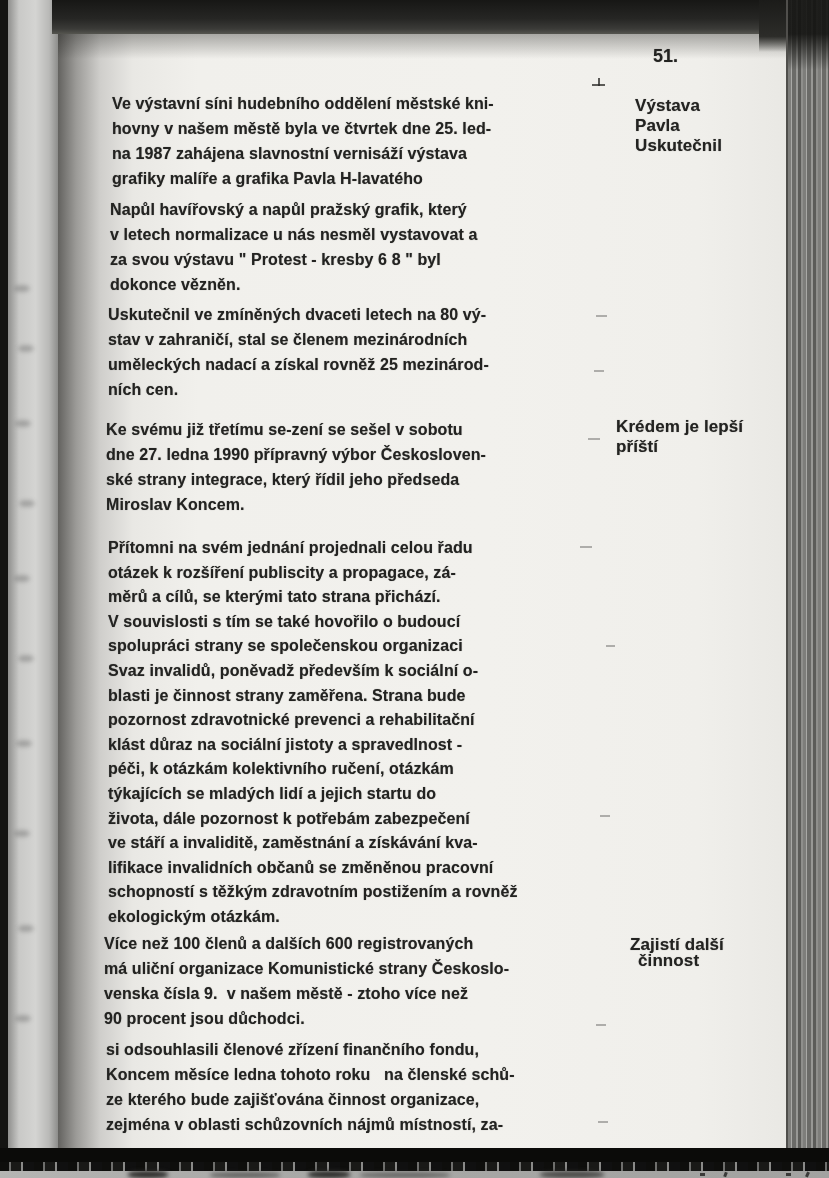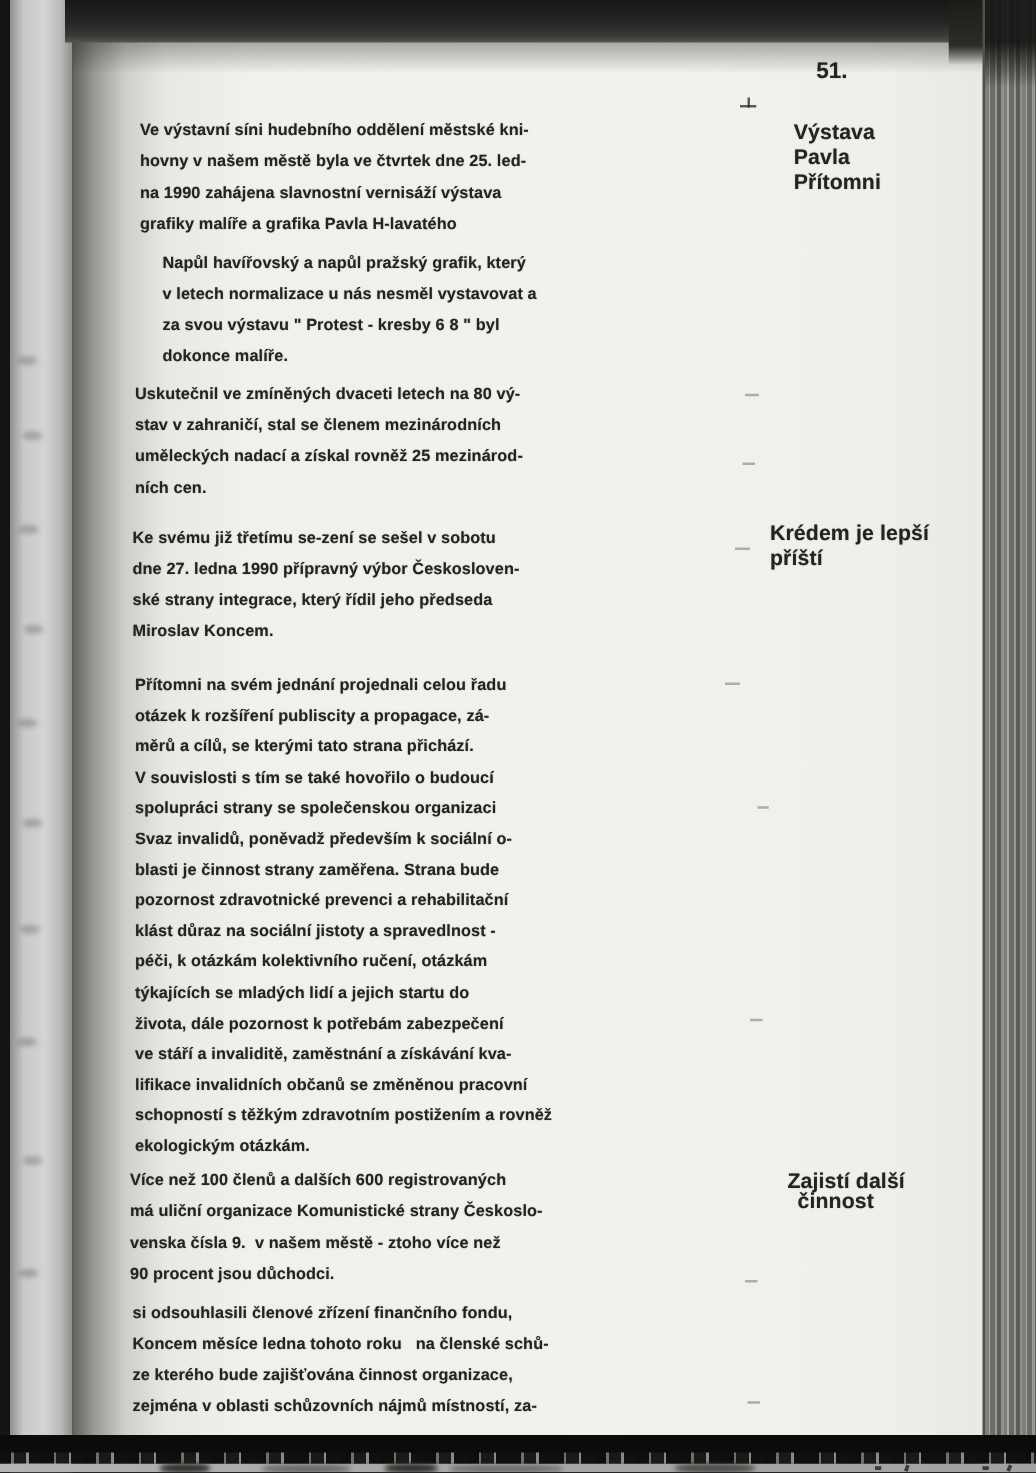--- a/index.html
+++ b/index.html
@@ -31,21 +31,21 @@
   .bottom-band{position:absolute;left:0;top:1148px;width:829px;height:20px;background:#0b0b09;}
   .bottom-noise{position:absolute;left:0;top:1162px;width:829px;height:9px;
     background:repeating-linear-gradient(90deg,#0e0e0c 0 9px,#6f6f6d 9px 11px,#191917 11px 21px,
       #8a8a88 21px 23px,#101010 23px 34px);}
   .bottom-gray{position:absolute;left:0;top:1171px;width:829px;height:7px;
     background:linear-gradient(90deg,#b5b5b3 0,#a9a9a7 30%,#a2a2a0 100%);}
   .blob{position:absolute;border-radius:40%;background:#2c2c2a;filter:blur(2px);}
   .tick{position:absolute;background:#3a3a38;}
   
   .text-layer{position:absolute;inset:0;color:#232321;}
-  .para{position:absolute;font-size:13px;font-weight:700;letter-spacing:.1px;line-height:25px;
+  .para{position:absolute;font-size:16px;font-weight:700;letter-spacing:.1px;line-height:25px;
     text-shadow:0 0 1px rgba(35,35,33,.45);}
   .para.tight{line-height:24.6px;margin-top:14px;}
   .tl{white-space:pre;}
   .note{position:absolute;font-size:17px;font-weight:700;letter-spacing:.1px;line-height:20px;
     text-shadow:0 0 1px rgba(35,35,33,.45);}
   .noteline{position:absolute;font-size:17px;font-weight:700;letter-spacing:.1px;white-space:pre;
     text-shadow:0 0 1px rgba(35,35,33,.45);}
   .pgnum{position:absolute;left:653px;top:46px;font-size:18px;font-weight:700;
     text-shadow:0 0 1px rgba(35,35,33,.45);}
   .artifact{position:absolute;background:rgba(40,40,38,.75);}
@@ -74,29 +74,29 @@
   <div class="top-band-right"></div>
   <div class="page-edges"></div>
 
   <div class="text-layer">
 
     <div class="pgnum">51.</div>
 
     <div class="para" style="left:112px;top:91px">
       <div class="tl">Ve výstavní síni hudebního oddělení městské kni-</div>
       <div class="tl">hovny v našem městě byla ve čtvrtek dne 25. led-</div>
-      <div class="tl">na 1990 zahájena slavnostní vernisáží výstava</div>
+      <div class="tl">na 1987 zahájena slavnostní vernisáží výstava</div>
       <div class="tl">grafiky malíře a grafika Pavla H-lavatého</div>
     </div>
 
-    <div class="para" style="left:130px;top:197px">
+    <div class="para" style="left:110px;top:197px">
       <div class="tl">Napůl havířovský a napůl pražský grafik, který</div>
       <div class="tl">v letech normalizace u nás nesměl vystavovat a</div>
       <div class="tl">za svou výstavu " Protest - kresby 6 8 " byl</div>
-      <div class="tl">dokonce malíře.</div>
+      <div class="tl">dokonce vězněn.</div>
     </div>
 
     <div class="para" style="left:108px;top:302px">
       <div class="tl">Uskutečnil ve zmíněných dvaceti letech na 80 vý-</div>
       <div class="tl">stav v zahraničí, stal se členem mezinárodních</div>
       <div class="tl">uměleckých nadací a získal rovněž 25 mezinárod-</div>
       <div class="tl">ních cen.</div>
     </div>
 
     <div class="para" style="left:106px;top:417px">
@@ -135,21 +135,21 @@
     <div class="para" style="left:106px;top:1037px">
       <div class="tl">si odsouhlasili členové zřízení finančního fondu,</div>
       <div class="tl">Koncem měsíce ledna tohoto roku   na členské schů-</div>
       <div class="tl">ze kterého bude zajišťována činnost organizace,</div>
       <div class="tl">zejména v oblasti schůzovních nájmů místností, za-</div>
     </div>
 
     <div class="note" style="left:635px;top:96px">
       <div class="tl">Výstava</div>
       <div class="tl">Pavla</div>
-      <div class="tl">Přítomni</div>
+      <div class="tl">Uskutečnil</div>
     </div>
 
     <div class="note" style="left:616px;top:417px">
       <div class="tl">Krédem je lepší</div>
       <div class="tl">příští</div>
     </div>
 
     <div class="noteline" style="left:630px;top:935px">Zajistí další</div>
     <div class="noteline" style="left:638px;top:951px">činnost</div>
 

